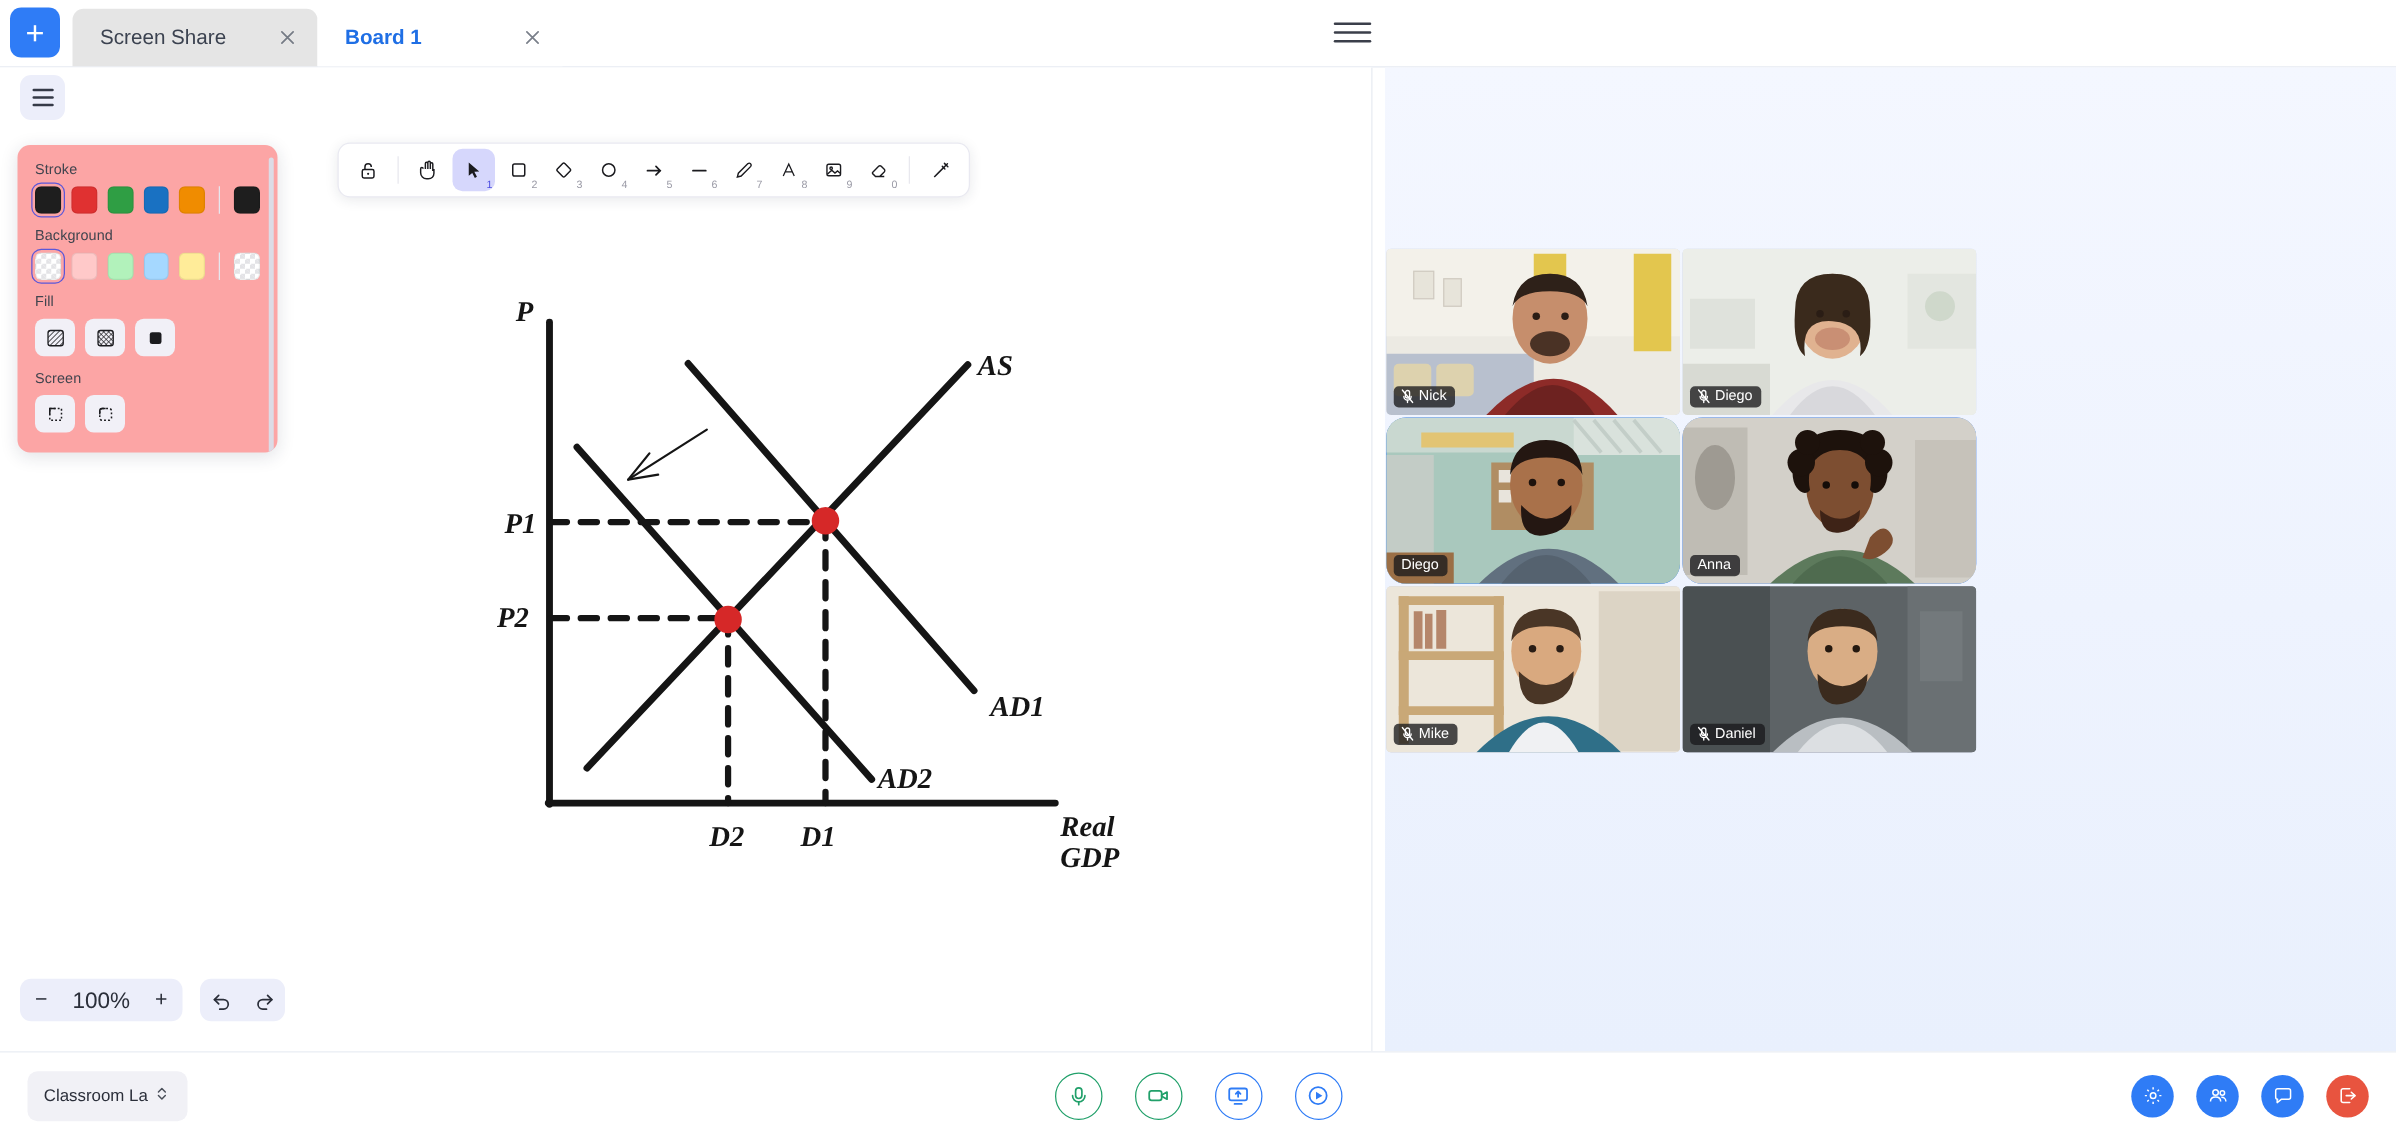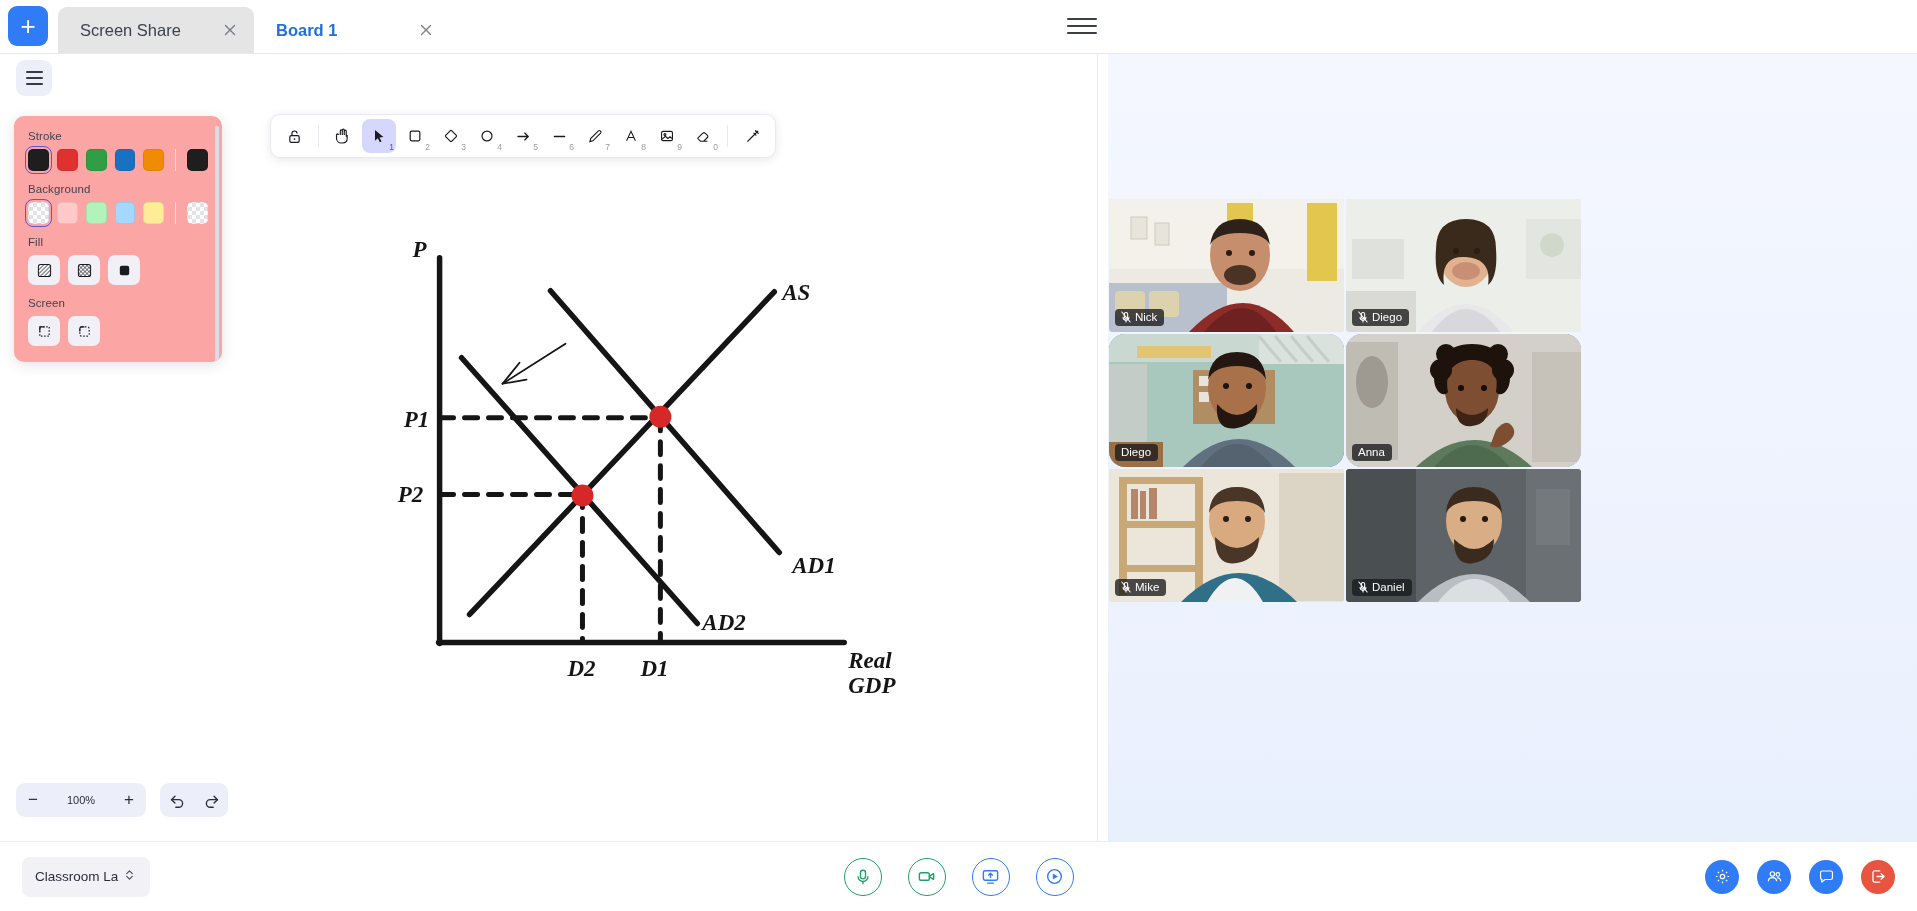--- a/index.html
+++ b/index.html
@@ -126,21 +126,21 @@
   .opt.sel { background: #d6d7fc; }
 
   
   .bottombar { position: absolute; left: 16px; bottom: 24px; display: flex; gap: 14px; align-items: center; }
   .zoomctl {
     display: flex; align-items: center; background: #eceefa; border-radius: 9px;
     height: 34px; overflow: hidden;
   }
   .zoomctl > div { display: flex; align-items: center; justify-content: center; cursor: pointer; color: #2b2f3a; }
   .zoomctl .zb { width: 34px; height: 34px; font-size: 17px; }
-  .zoomctl .zval { width: 62px; font-size: 11px; height: 34px; }
+  .zoomctl .zval { width: 62px; font-size: 18px; height: 34px; }
   .undoredo { display: flex; align-items: center; background: #eceefa; border-radius: 9px; height: 34px; }
   .undoredo > div { width: 34px; height: 34px; display: flex; align-items: center; justify-content: center; cursor: pointer; color: #2b2f3a; }
 
   
   .canvas { position: absolute; inset: 0; pointer-events: none; }
 
   
   .videopanel {
     flex: 1 1 auto; position: relative;
     background: linear-gradient(180deg,#f4f7ff 0%, #eef3fe 55%, #e9f0fd 100%);

